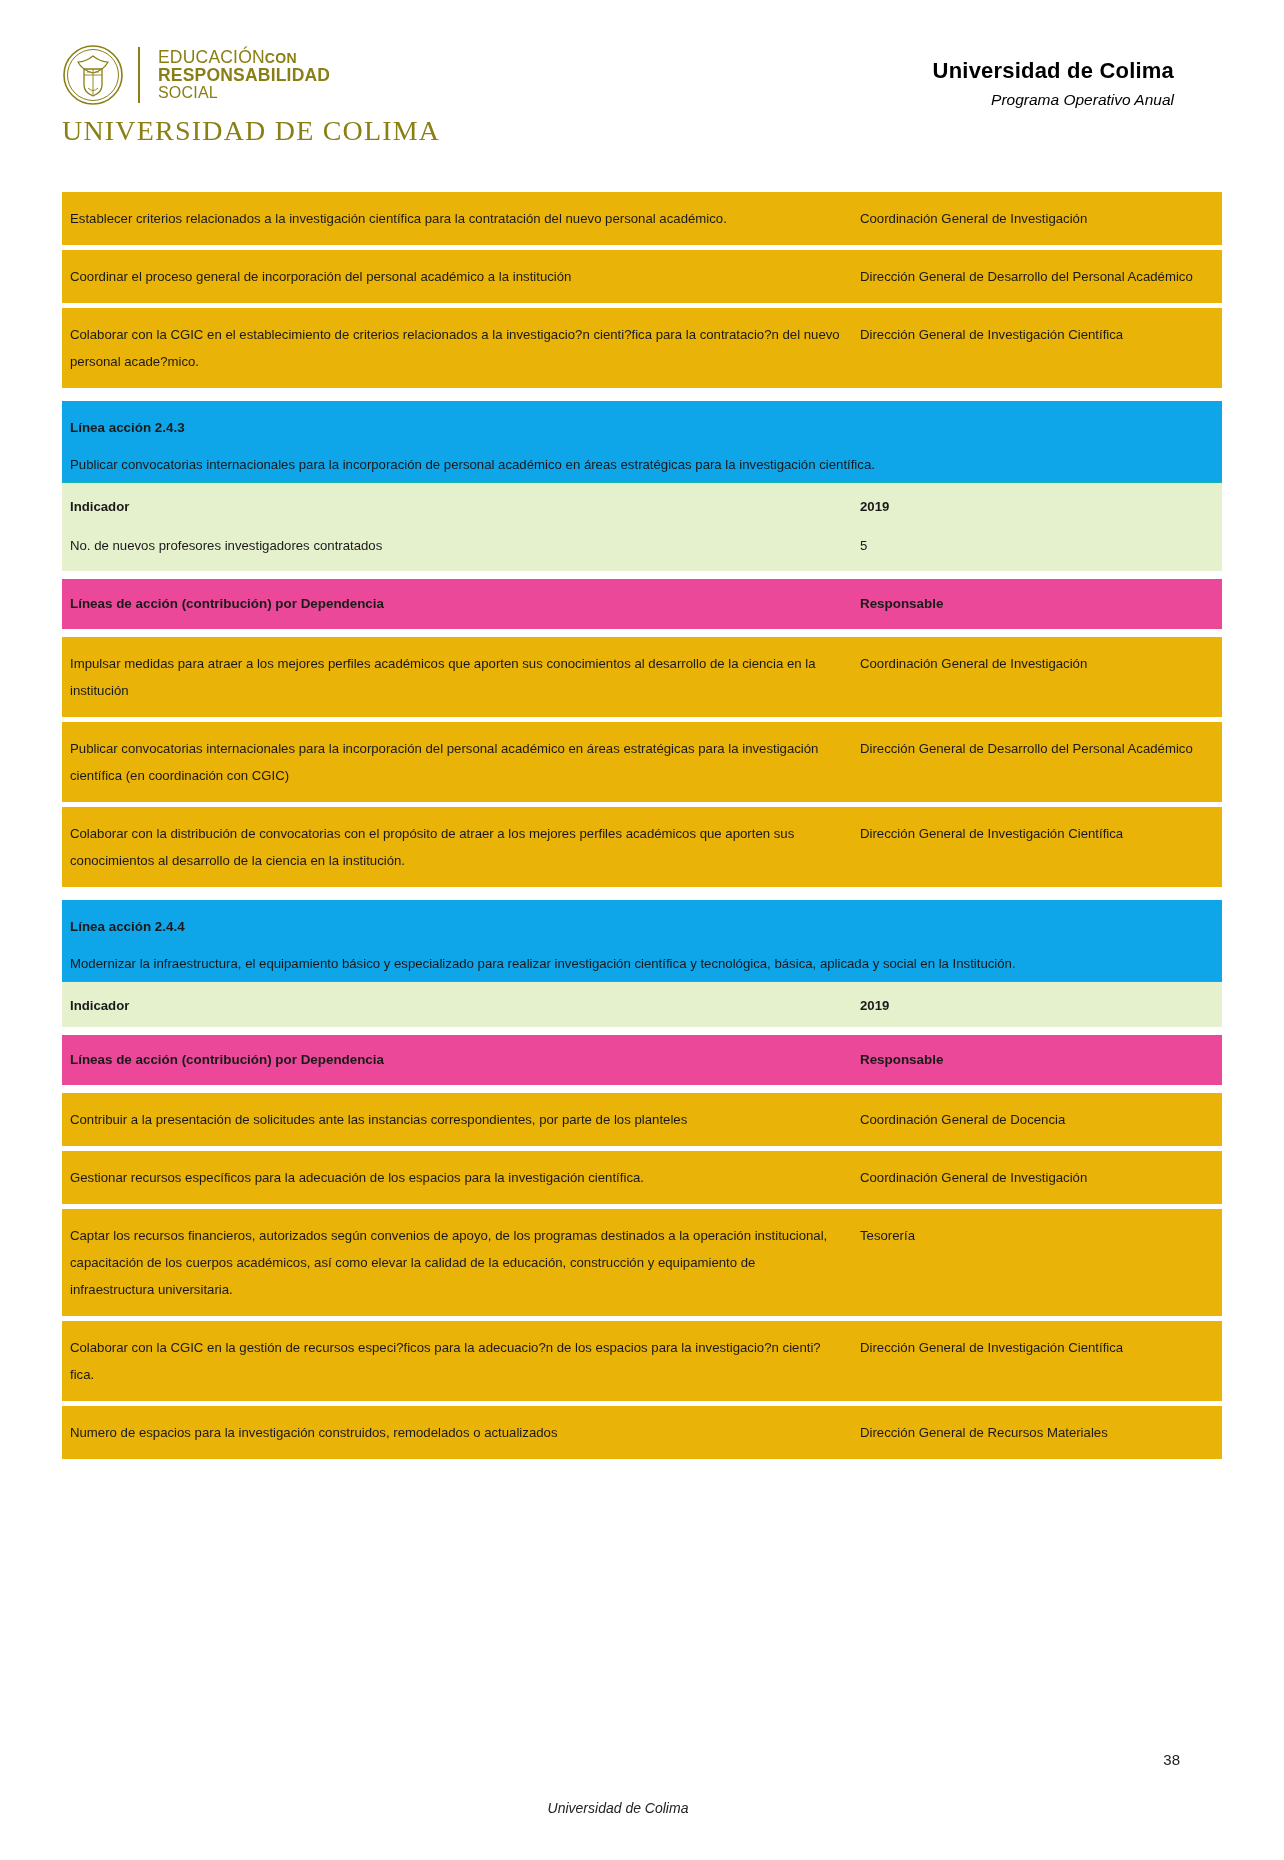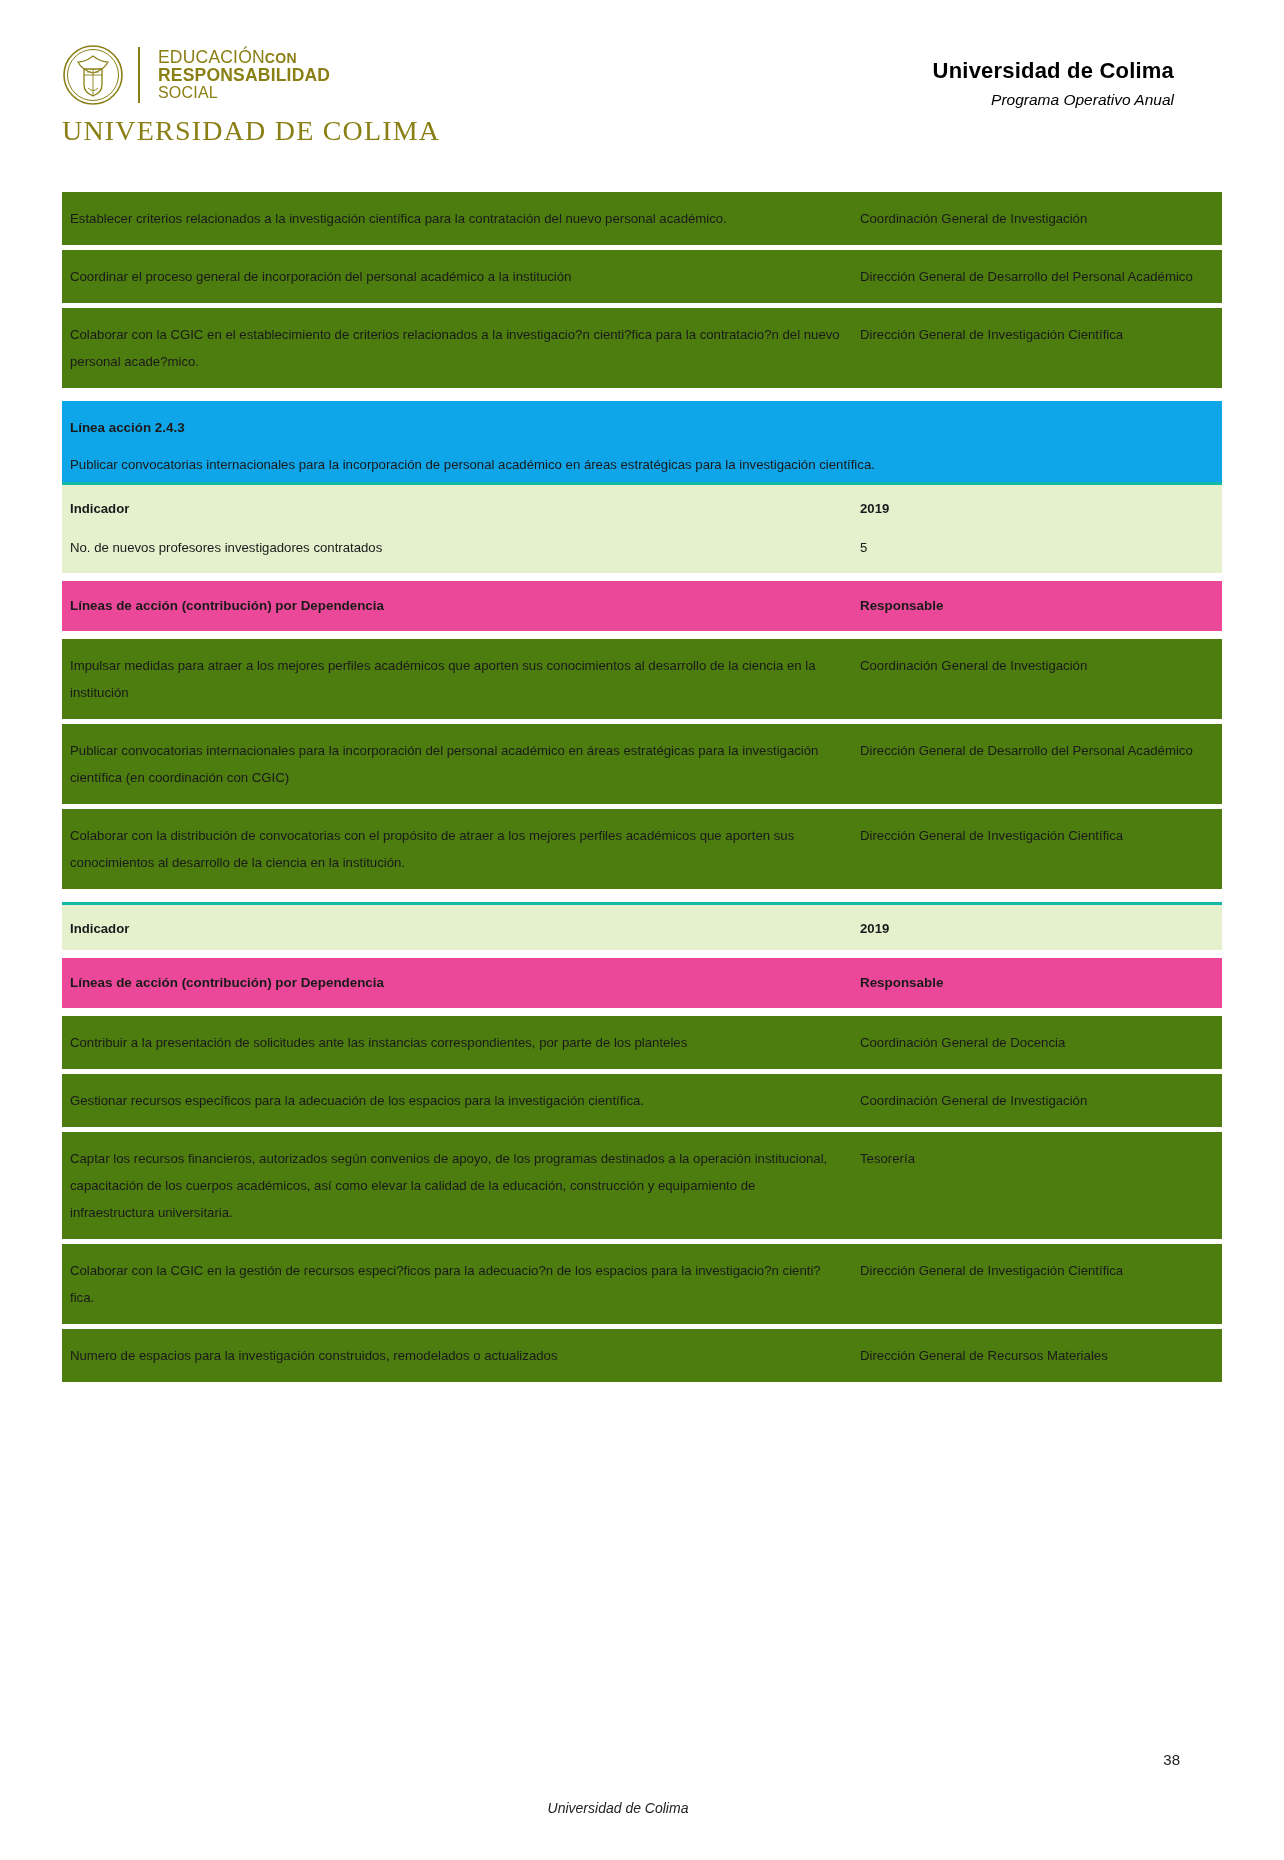--- a/index.html
+++ b/index.html
@@ -115,39 +115,39 @@
     background: #ffffff;
   }
   tr.spacer-sm td {
     padding: 0;
     height: 5px;
     background: #ffffff;
   }
 
   
   tr.data td {
-    background: #4d7c0f;
+    background: #eab308;
   }
   tr.green-title td {
     background: #0ea5e9;
     padding-bottom: 4px;
   }
   tr.green-title td .la-label {
     font-weight: 700;
     font-size: 13.4px;
     display: block;
     margin-bottom: 10px;
   }
   tr.green-title td .la-desc {
     display: block;
     line-height: 2.0;
   }
   tr.green-head td {
     background: #e5f0cd;
-    border-top: 3px solid #14b8a6;
+    border-top: 1px solid #14b8a6;
     font-weight: 700;
     padding-top: 10px;
     padding-bottom: 8px;
   }
   tr.green-val td {
     background: #e5f0cd;
     padding-top: 4px;
     padding-bottom: 12px;
   }
 
@@ -317,20 +317,26 @@
             <td>
               <span class="cell-text">Dirección General de Investigación Científica</span>
             </td>
           </tr>
           <tr class="spacer-sm">
             <td colspan="2"></td>
           </tr>
           <tr class="spacer">
             <td colspan="2"></td>
           </tr>
+          <tr class="green-title">
+            <td colspan="2">
+              <span class="la-label">Línea acción 2.4.4</span>
+              <span class="la-desc">Modernizar la infraestructura, el equipamiento básico y especializado para realizar investigación científica y tecnológica, básica, aplicada y social en la Institución.</span>
+            </td>
+          </tr>
           <tr class="green-head">
             <td>Indicador</td>
             <td>2019</td>
           </tr>
           <tr class="spacer">
             <td colspan="2"></td>
           </tr>
           <tr class="sechead">
             <td>Líneas de acción (contribución) por Dependencia</td>
             <td>Responsable</td>

